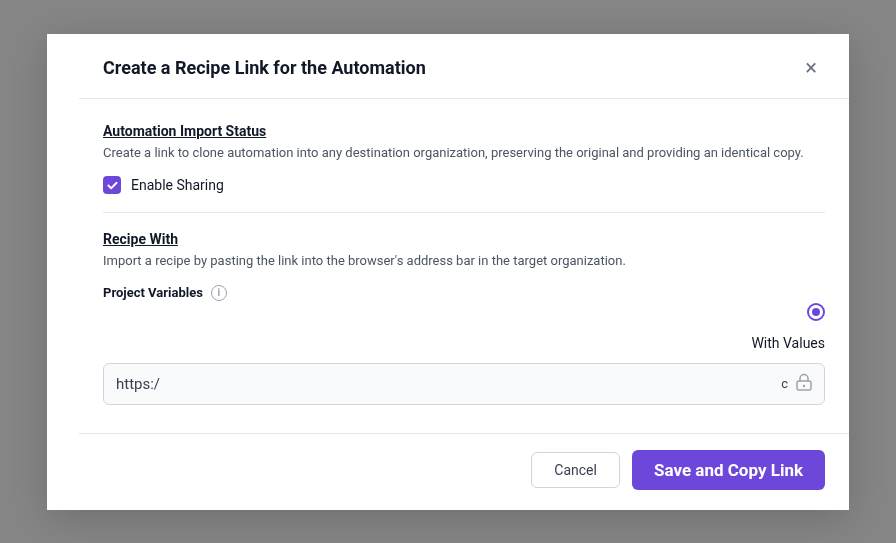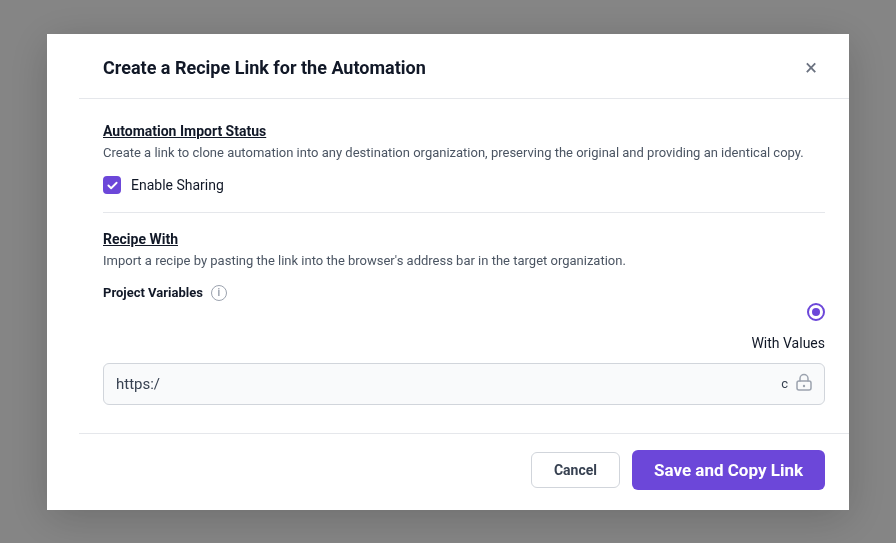--- a/index.html
+++ b/index.html
@@ -236,21 +236,21 @@
       padding: 16px 24px 20px 24px;
       border-top: 1px solid #e5e7eb;
       margin-top: 12px;
     }
 
     .btn-cancel {
       background: #fff;
       border: 1.5px solid #d1d5db;
       color: #374151;
       font-size: 14px;
-      font-weight: 700;
+      font-weight: 400;
       padding: 9px 22px;
       border-radius: 6px;
       cursor: pointer;
     }
 
     .btn-primary {
       background: #6c47d9;
       border: none;
       color: #fff;
       font-size: 17px;

